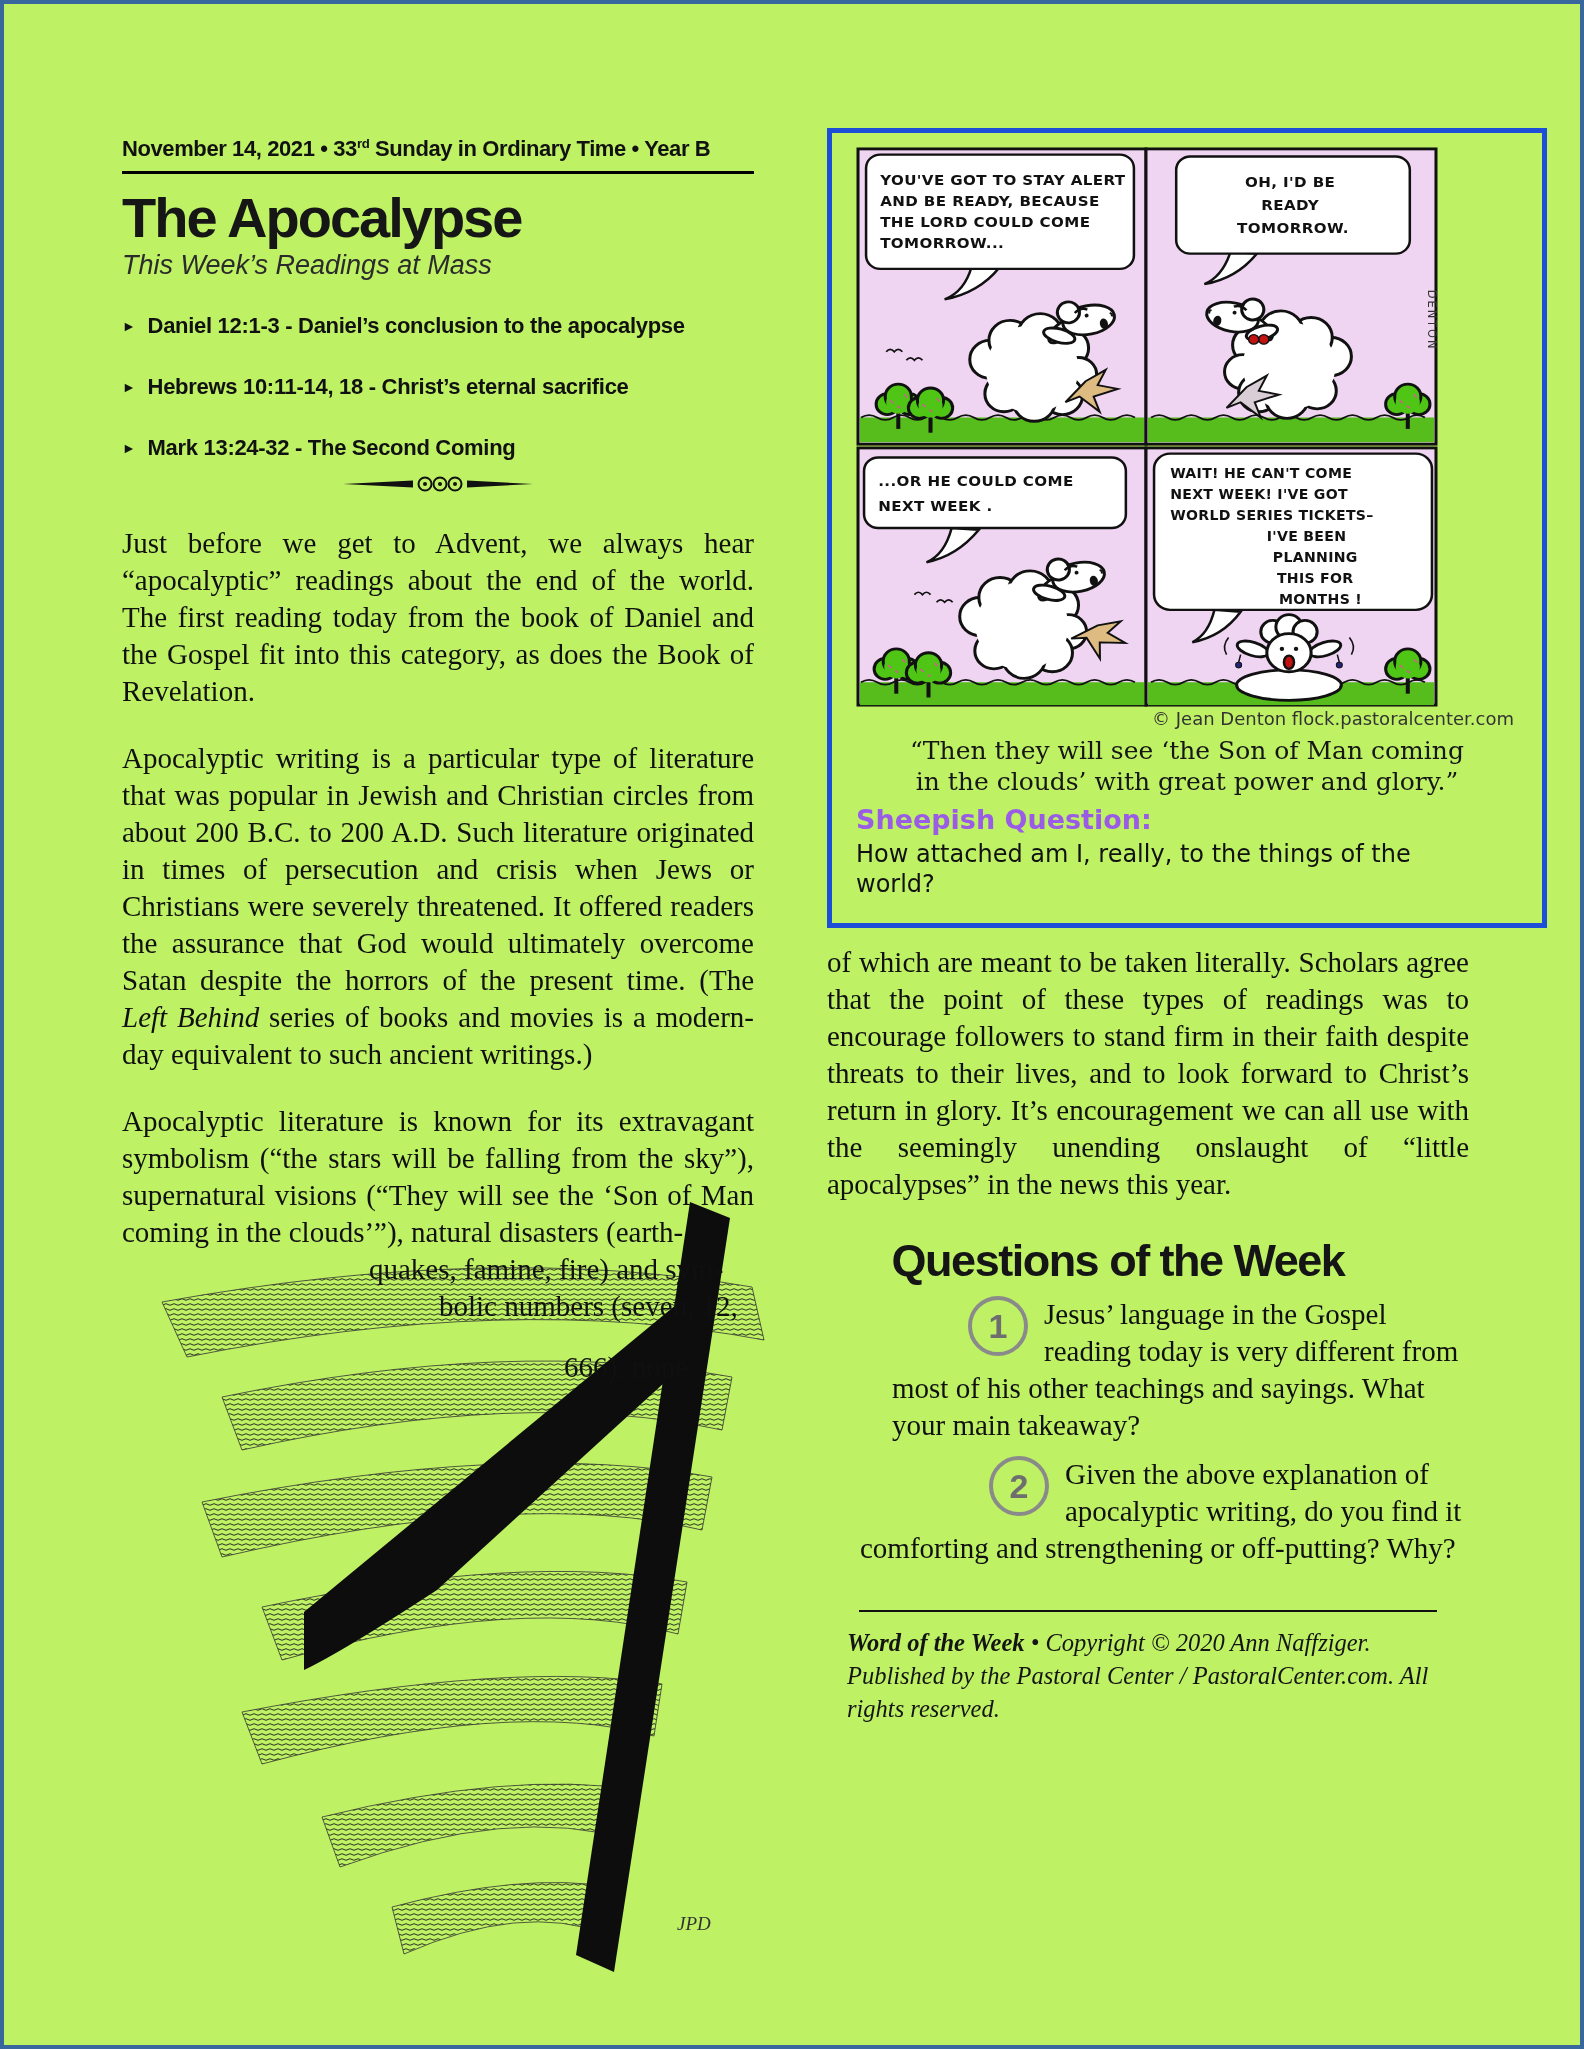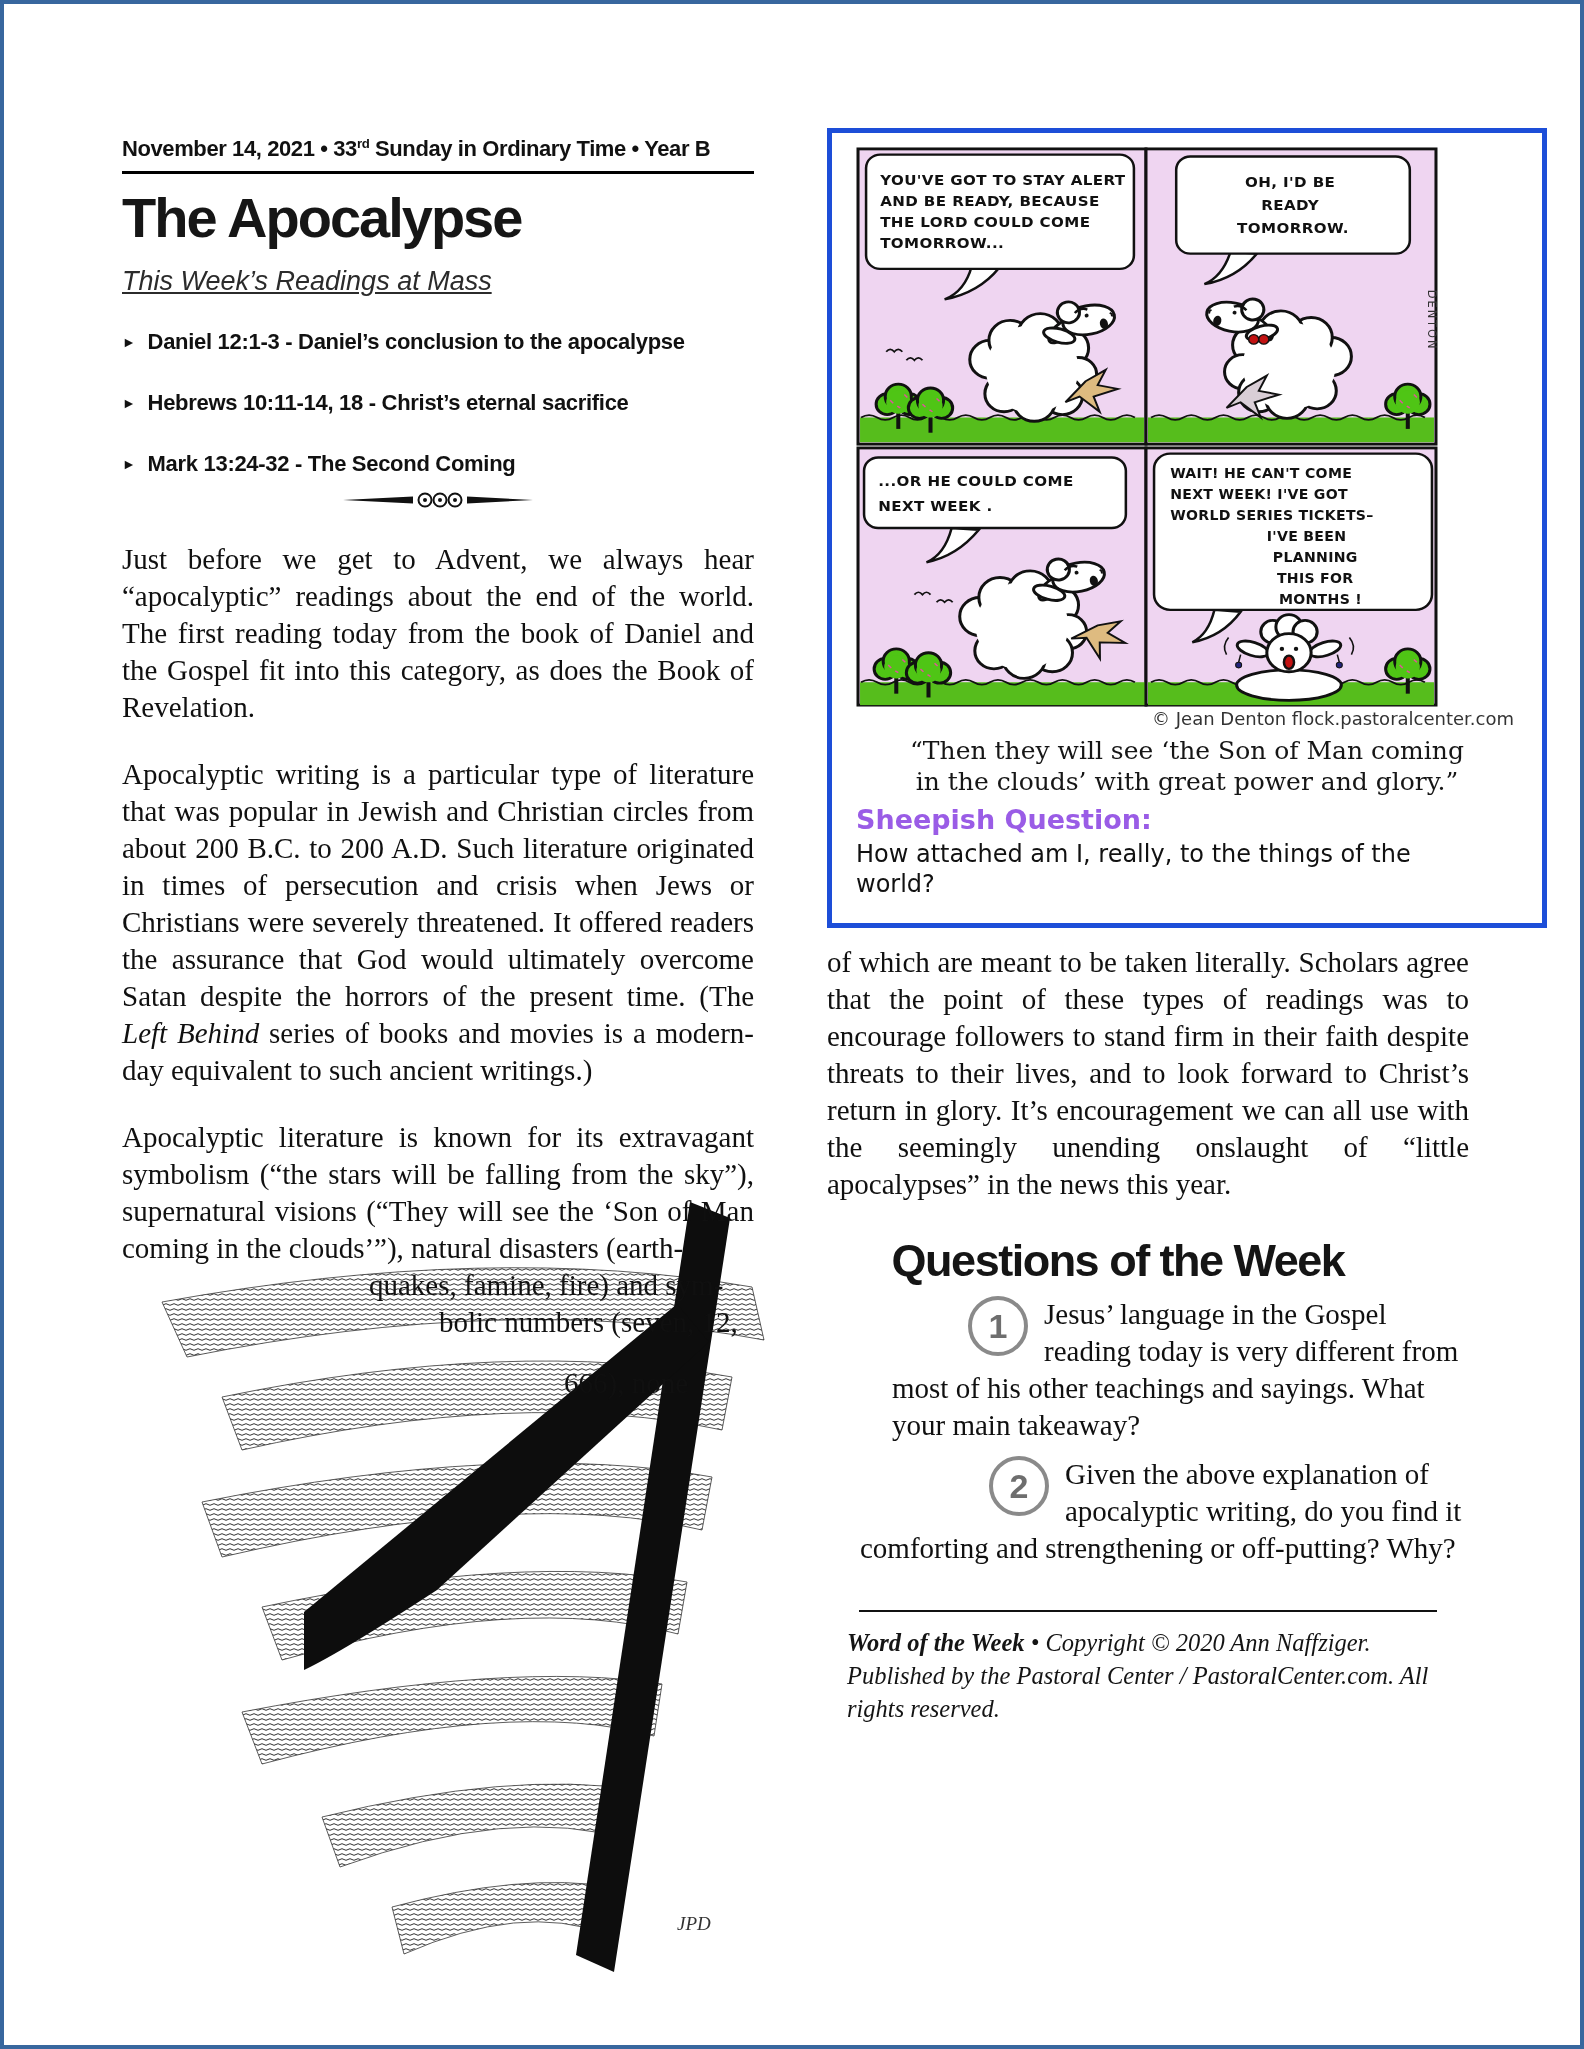--- a/index.html
+++ b/index.html
@@ -1,25 +1,25 @@
 <!DOCTYPE html>
 <html><head>
 <meta charset="utf-8">
 <style>
   html,body{margin:0;padding:0;background:#e8e8e8;}
-  .page{position:relative;width:1584px;height:2049px;background:#ffffff;
+  .page{position:relative;width:1584px;height:2049px;background:#bef264;
         border:4px solid #38679e;box-sizing:border-box;overflow:hidden;
         font-family:"Liberation Sans",sans-serif;color:#111;}
   
   .left-col{position:absolute;left:118px;top:126px;width:632px;z-index:2;}
   .date-line{font:bold 22px/28px "Liberation Sans",sans-serif;letter-spacing:-0.4px;
              padding-bottom:8px;border-bottom:3px solid #000;}
   .date-line sup{font-size:60%;vertical-align:super;}
   .title{margin:14px 0 0;font:bold 56px/60px "Liberation Sans",sans-serif;letter-spacing:-2px;color:#161616;}
-  .subtitle{margin-top:16px;font:italic 27px/34px "Liberation Sans",sans-serif;color:#2b2b2b;text-decoration:underline;}
+  .subtitle{margin-top:0;font:italic 27px/34px "Liberation Sans",sans-serif;color:#2b2b2b;}
   .readings{list-style:none;margin:14px 0 0;padding:0;}
   .readings li{font:bold 22px/30px "Liberation Sans",sans-serif;letter-spacing:-0.3px;margin-bottom:8px;margin-top:29px;}
   .tri{font-size:14px;margin-right:12px;position:relative;top:-2px;}
   .divider{display:block;margin:8px auto 0;}
   .body-p{margin:30px 0 0;font:29px/37px "Liberation Serif",serif;text-align:justify;color:#101010;}
   .body-p i{font-style:italic;}
   .wl{font:29px/37px "Liberation Serif",serif;color:#101010;}
   .w1{margin-left:247px;}.w2{margin-left:317px;}.w3{margin-left:442px;margin-top:24px;}
   
   .comic-box{position:absolute;left:823px;top:124px;width:720px;height:800px;

